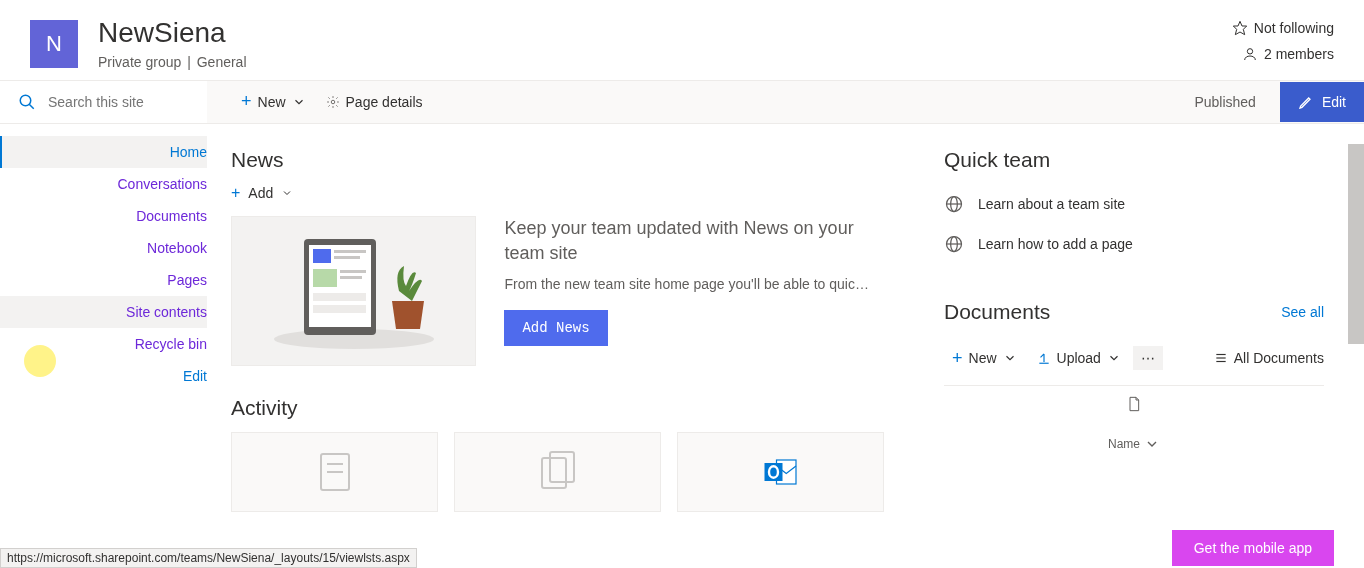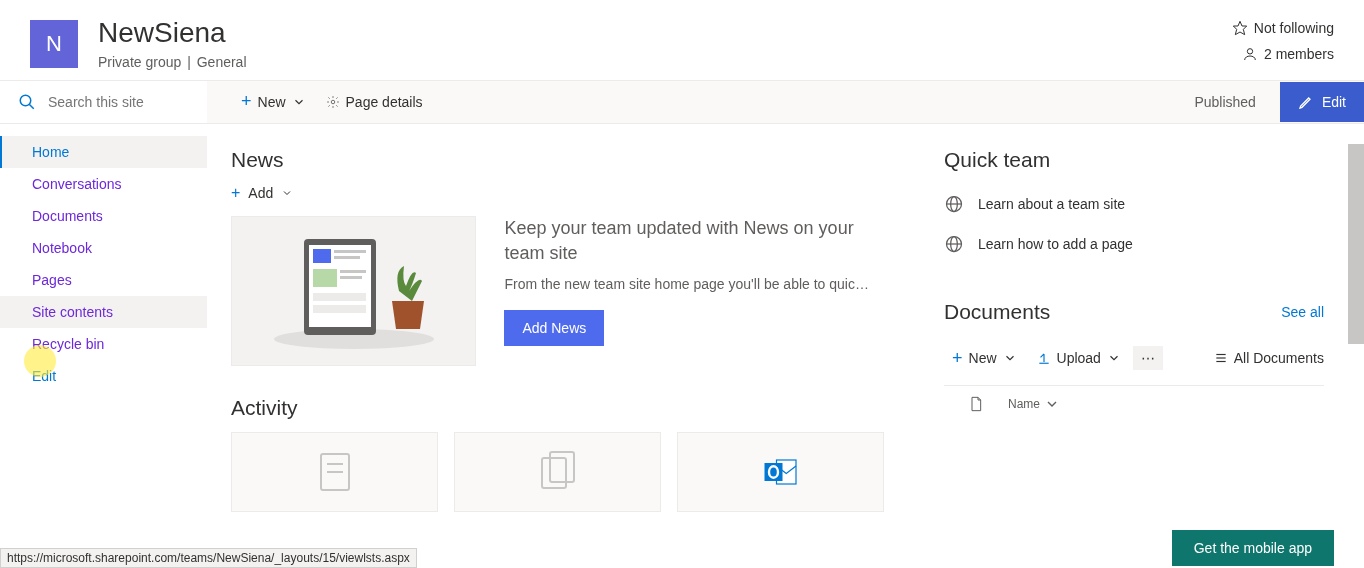--- a/index.html
+++ b/index.html
@@ -27,61 +27,61 @@
   .cmd-btn svg { width: 14px; height: 14px; }
   .cmd-plus { color: #0078d4; font-size: 18px; font-weight: 300; }
   .cmd-gear { color: #605e5c; }
   .cmdbar-right { display: flex; align-items: center; gap: 14px; padding-right: 0; }
   .publish-lbl { color: #605e5c; padding-right: 10px; }
   .edit-btn { background: #3a5ccc; color: #fff; display: flex; align-items: center; gap: 8px; height: 40px; padding: 0 18px; cursor: pointer; }
   .edit-btn svg { width: 16px; height: 16px; }
   
   
   .body { display: flex; height: calc(100% - 44px - 80px - 24px); }
-  .nav { width: 207px; padding-top: 12px; }
+  .nav { width: 207px; padding-top: 12px; text-align: right; }
   .nav-item { padding: 8px 0 8px 32px; cursor: pointer; color: #6d28d9; position: relative; }
   .nav-item.active { color: #0078d4; background: #f3f2f1; }
   .nav-item.active::before { content:""; position:absolute; left:0; top:0; bottom:0; width:2px; background:#0078d4; }
   .nav-item.hover { background: #f3f2f1; position: relative; }
   .nav-item.edit { color: #0078d4; }
   .cursor-hl { position: absolute; left: 24px; top: 345px; width: 32px; height: 32px; border-radius: 50%; background: rgba(255, 235, 59, 0.6); z-index: 5; pointer-events: none; }
   
   .content { flex: 1; padding: 24px 40px 0 24px; overflow: hidden; display: flex; gap: 60px; }
   .main-col { flex: 1; min-width: 0; }
   .side-col { width: 380px; }
   
   .sec-title { font-size: 21px; font-weight: 400; color: #323130; margin-bottom: 12px; }
   .add-link { display: inline-flex; align-items: center; gap: 8px; color: #323130; cursor: pointer; margin-bottom: 14px; }
   .add-link .cmd-plus { font-size: 16px; }
   .add-link svg { width: 12px; height: 12px; }
   
   .news-row { display: flex; gap: 28px; align-items: flex-start; margin-bottom: 30px; }
   .news-illust { width: 276px; height: 150px; background: #f3f2f1; border: 1px solid #edebe9; display: flex; align-items: center; justify-content: center; }
   .news-text h3 { font-size: 18px; font-weight: 400; color: #605e5c; line-height: 1.4; margin-bottom: 10px; }
   .news-text p { font-size: 14px; color: #605e5c; margin-bottom: 18px; white-space: nowrap; overflow: hidden; text-overflow: ellipsis; max-width: 390px; }
-  .news-btn { background: #4f6bed; color: #fff; border: none; padding: 10px 18px; font-size: 14px; cursor: pointer; }
+  .news-btn { background: #4f6bed; color: #fff; border: none; padding: 10px 18px; font-size: 14px; cursor: pointer; font-family: Liberation Mono, monospace; }
   
   .activity-row { display: flex; gap: 16px; }
   .act-card { width: 220px; height: 80px; background: #faf9f8; border: 1px solid #edebe9; display: flex; align-items: center; justify-content: center; }
   
   .ql-list .ql-item { display: flex; align-items: center; gap: 14px; padding: 10px 0; cursor: pointer; }
   .ql-item svg { width: 20px; height: 20px; color: #605e5c; }
   
   .docs-sec { margin-top: 36px; }
   .docs-hd { display: flex; align-items: center; justify-content: space-between; margin-bottom: 14px; }
   .see-all { color: #0078d4; cursor: pointer; font-size: 14px; }
   .docs-bar { display: flex; align-items: center; gap: 4px; padding: 6px 0; }
   .docs-cmd { display: flex; align-items: center; gap: 6px; padding: 4px 8px; cursor: pointer; }
   .docs-cmd svg { width: 14px; height: 14px; }
   .docs-more { padding: 4px 8px; background: #f3f2f1; cursor: pointer; }
   .docs-view { margin-left: auto; display:flex; align-items:center; gap:6px; cursor:pointer; }
-  .docs-cols { display: flex; align-items: center; gap: 24px; color: #605e5c; padding: 10px 24px; border-top: 1px solid #edebe9; margin-top:6px; font-size:12px;}
+  .docs-cols { display: flex; align-items: center; gap: 24px; color: #605e5c; padding: 10px 24px; border-top: 1px solid #edebe9; margin-top:6px; font-size:12px;flex-direction:column;}
   .docs-cols svg { width: 16px; height: 16px; }
   
-  .mobile-btn { position: absolute; right: 30px; bottom: 2px; background: #0f766e; color: #fff; border: none; padding: 10px 22px; cursor: pointer; font-size: 14px; }
+  .mobile-btn { position: absolute; right: 30px; bottom: 2px; background: #d946ef; color: #fff; border: none; padding: 10px 22px; cursor: pointer; font-size: 14px; }
   
   .statusbar { position: absolute; left: 0; bottom: 0; background: #f3f2f1; border: 1px solid #d2d0ce; padding: 2px 6px; font-size: 12px; color: #323130; }
   
   .scrollbar { position: absolute; right: 0; top: 144px; width: 16px; height: 200px; background: #c8c6c4; }
   
   .chev { display: inline-block; }
 </style>
 </head>
 <body>
 

